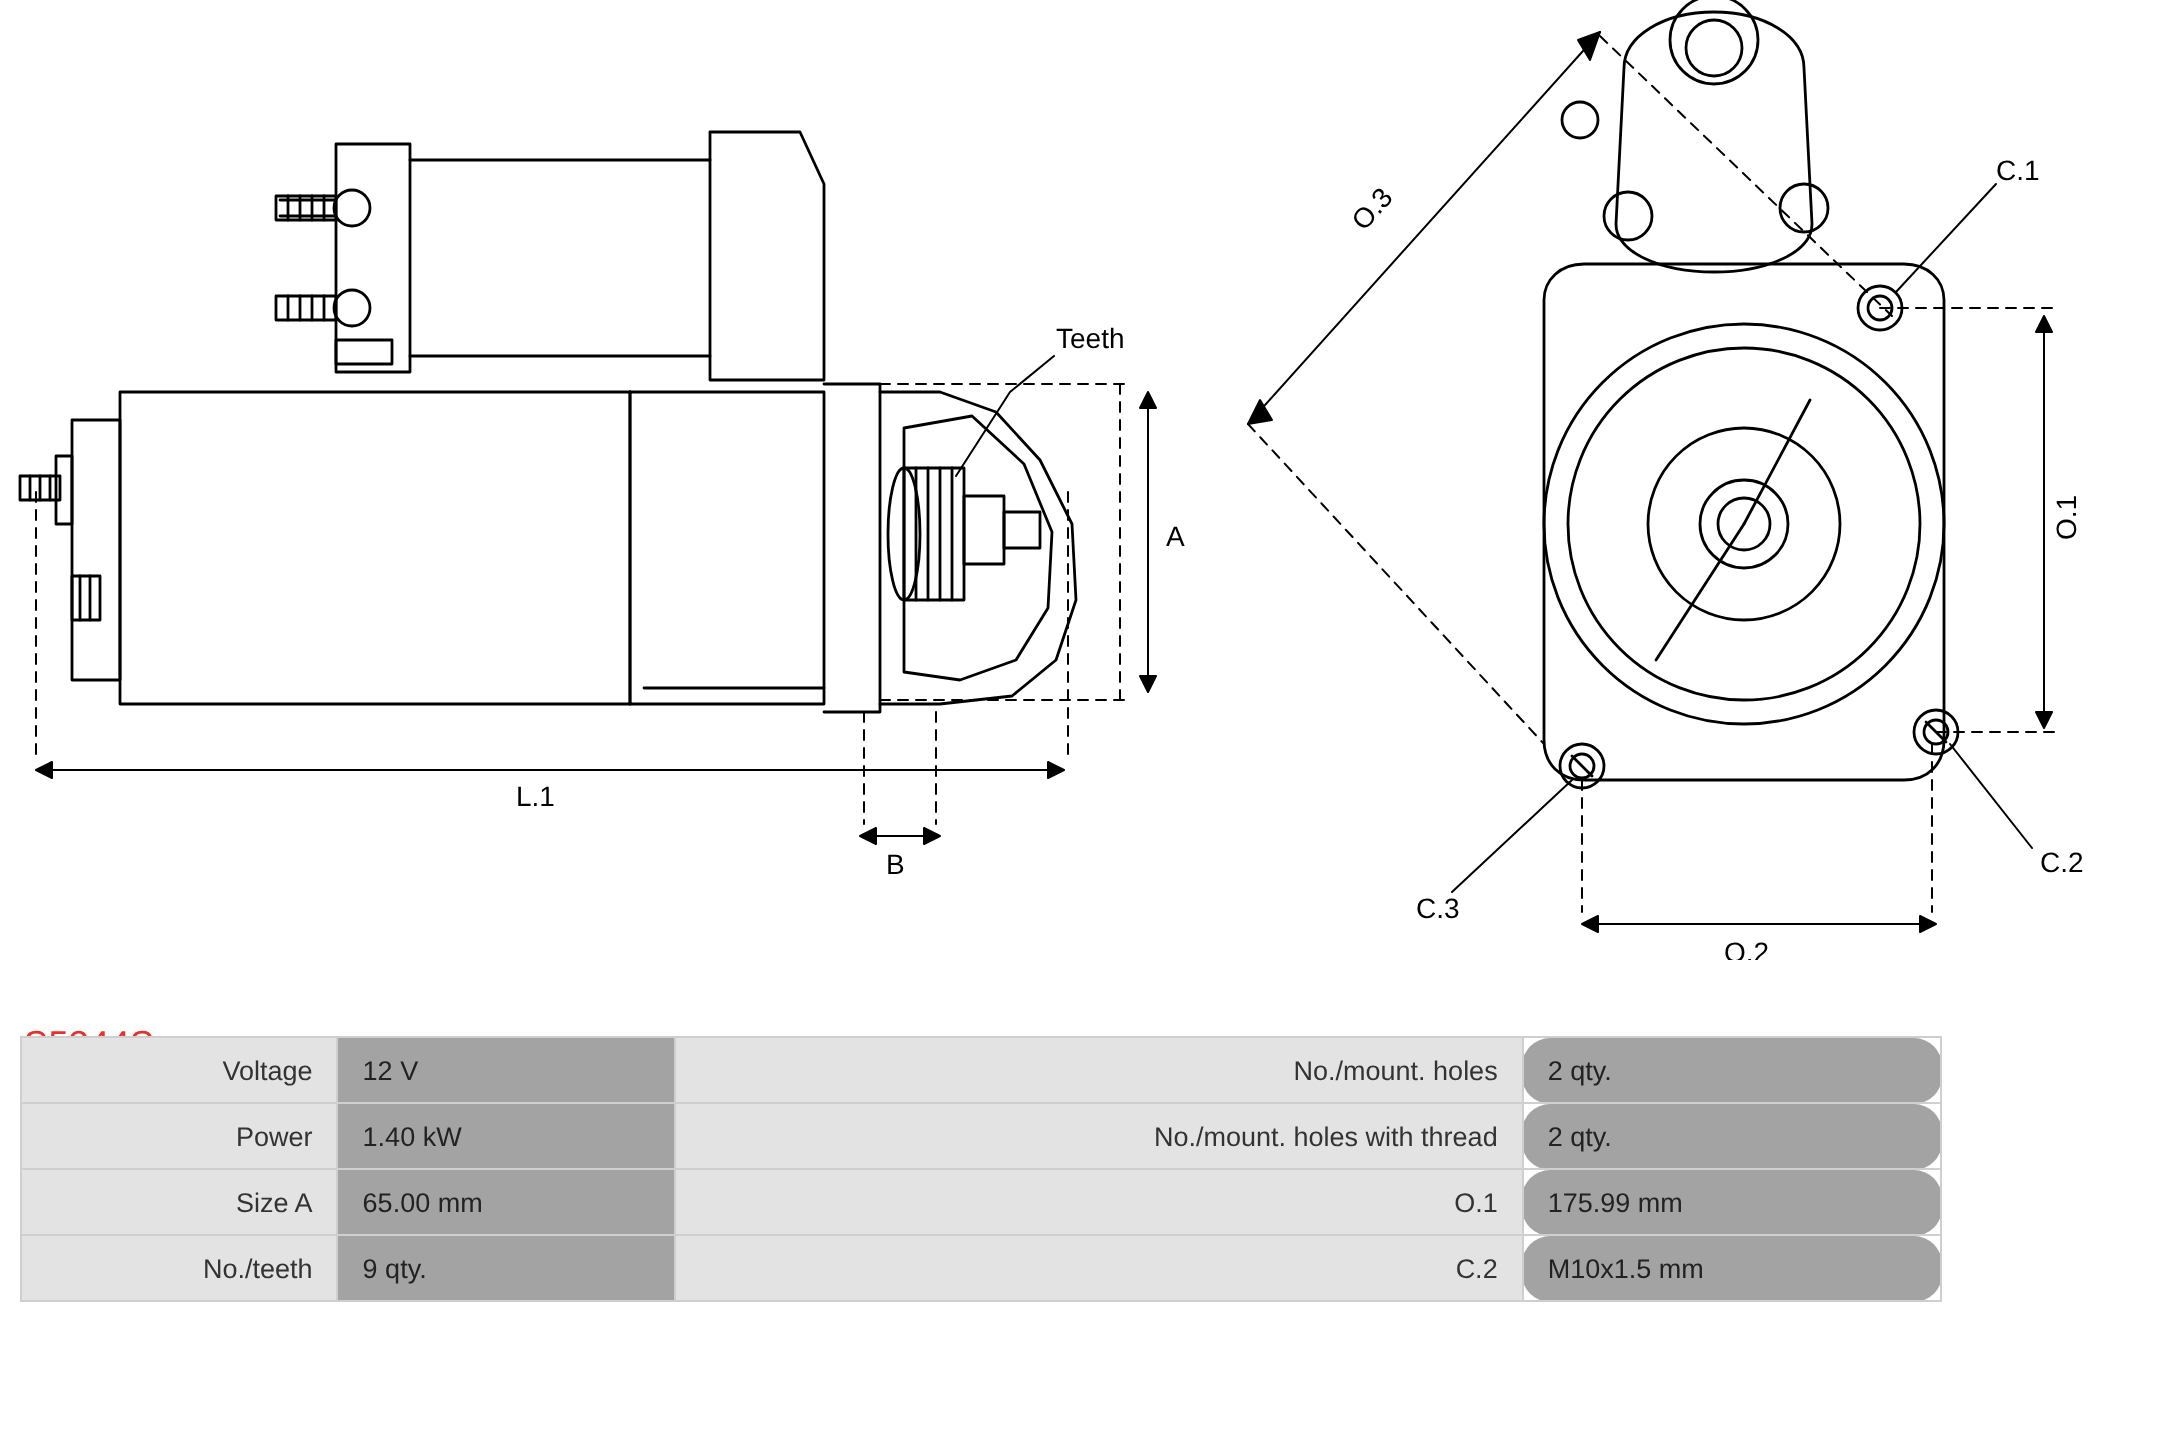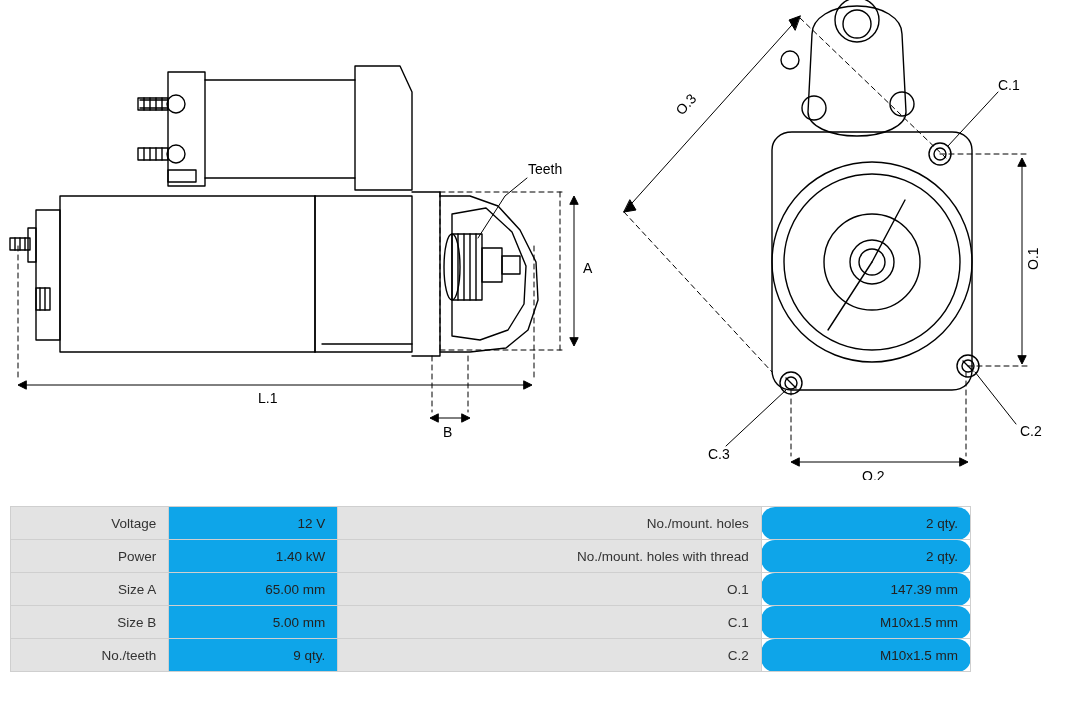--- a/index.html
+++ b/index.html
@@ -35,40 +35,39 @@
     left: 12px;
     top: 512px;
     font-size: 18px;
     color: #e8312b;
     font-family: "Liberation Sans", sans-serif;
     letter-spacing: 0.2px;
   }
   .spec-table {
     position: absolute;
     left: 10px;
-    top: 506px;
+    top: 518px;
     width: 961px;
     border-collapse: collapse;
     font-size: 13.5px;
   }
   .spec-table td {
     border: 1px solid #cfcfcf;
     height: 32px;
     padding: 0 12px;
     vertical-align: middle;
   }
   .lbl {
     background: #e3e3e3;
     text-align: right;
     color: #333333;
     white-space: nowrap;
   }
   .val {
-    background: #0ea5e9;
-    text-align: right;
+    background: #a3a3a3;
     color: #222222;
     white-space: nowrap;
   }
   .lbl-left { width: 165px; }
   .val-left { width: 178px; }
   .lbl-right { width: 490px; }
   .val-right { width: 227px; border-radius: 14px; }
   text {
     font-family: "Liberation Sans", sans-serif;
   }
@@ -242,27 +241,21 @@
       <tr>
         <td class="lbl lbl-left">Power</td>
         <td class="val val-left">1.40 kW</td>
         <td class="lbl lbl-right">No./mount. holes with thread</td>
         <td class="val val-right">2 qty.</td>
       </tr>
       <tr>
         <td class="lbl lbl-left">Size A</td>
         <td class="val val-left">65.00 mm</td>
         <td class="lbl lbl-right">O.1</td>
-        <td class="val val-right">147.39 mm</td>
-      </tr>
-      <tr>
-        <td class="lbl lbl-left">Size B</td>
-        <td class="val val-left">5.00 mm</td>
-        <td class="lbl lbl-right">C.1</td>
-        <td class="val val-right">M10x1.5 mm</td>
+        <td class="val val-right">175.99 mm</td>
       </tr>
       <tr>
         <td class="lbl lbl-left">No./teeth</td>
         <td class="val val-left">9 qty.</td>
         <td class="lbl lbl-right">C.2</td>
         <td class="val val-right">M10x1.5 mm</td>
       </tr>
     </tbody>
   </table>
 

